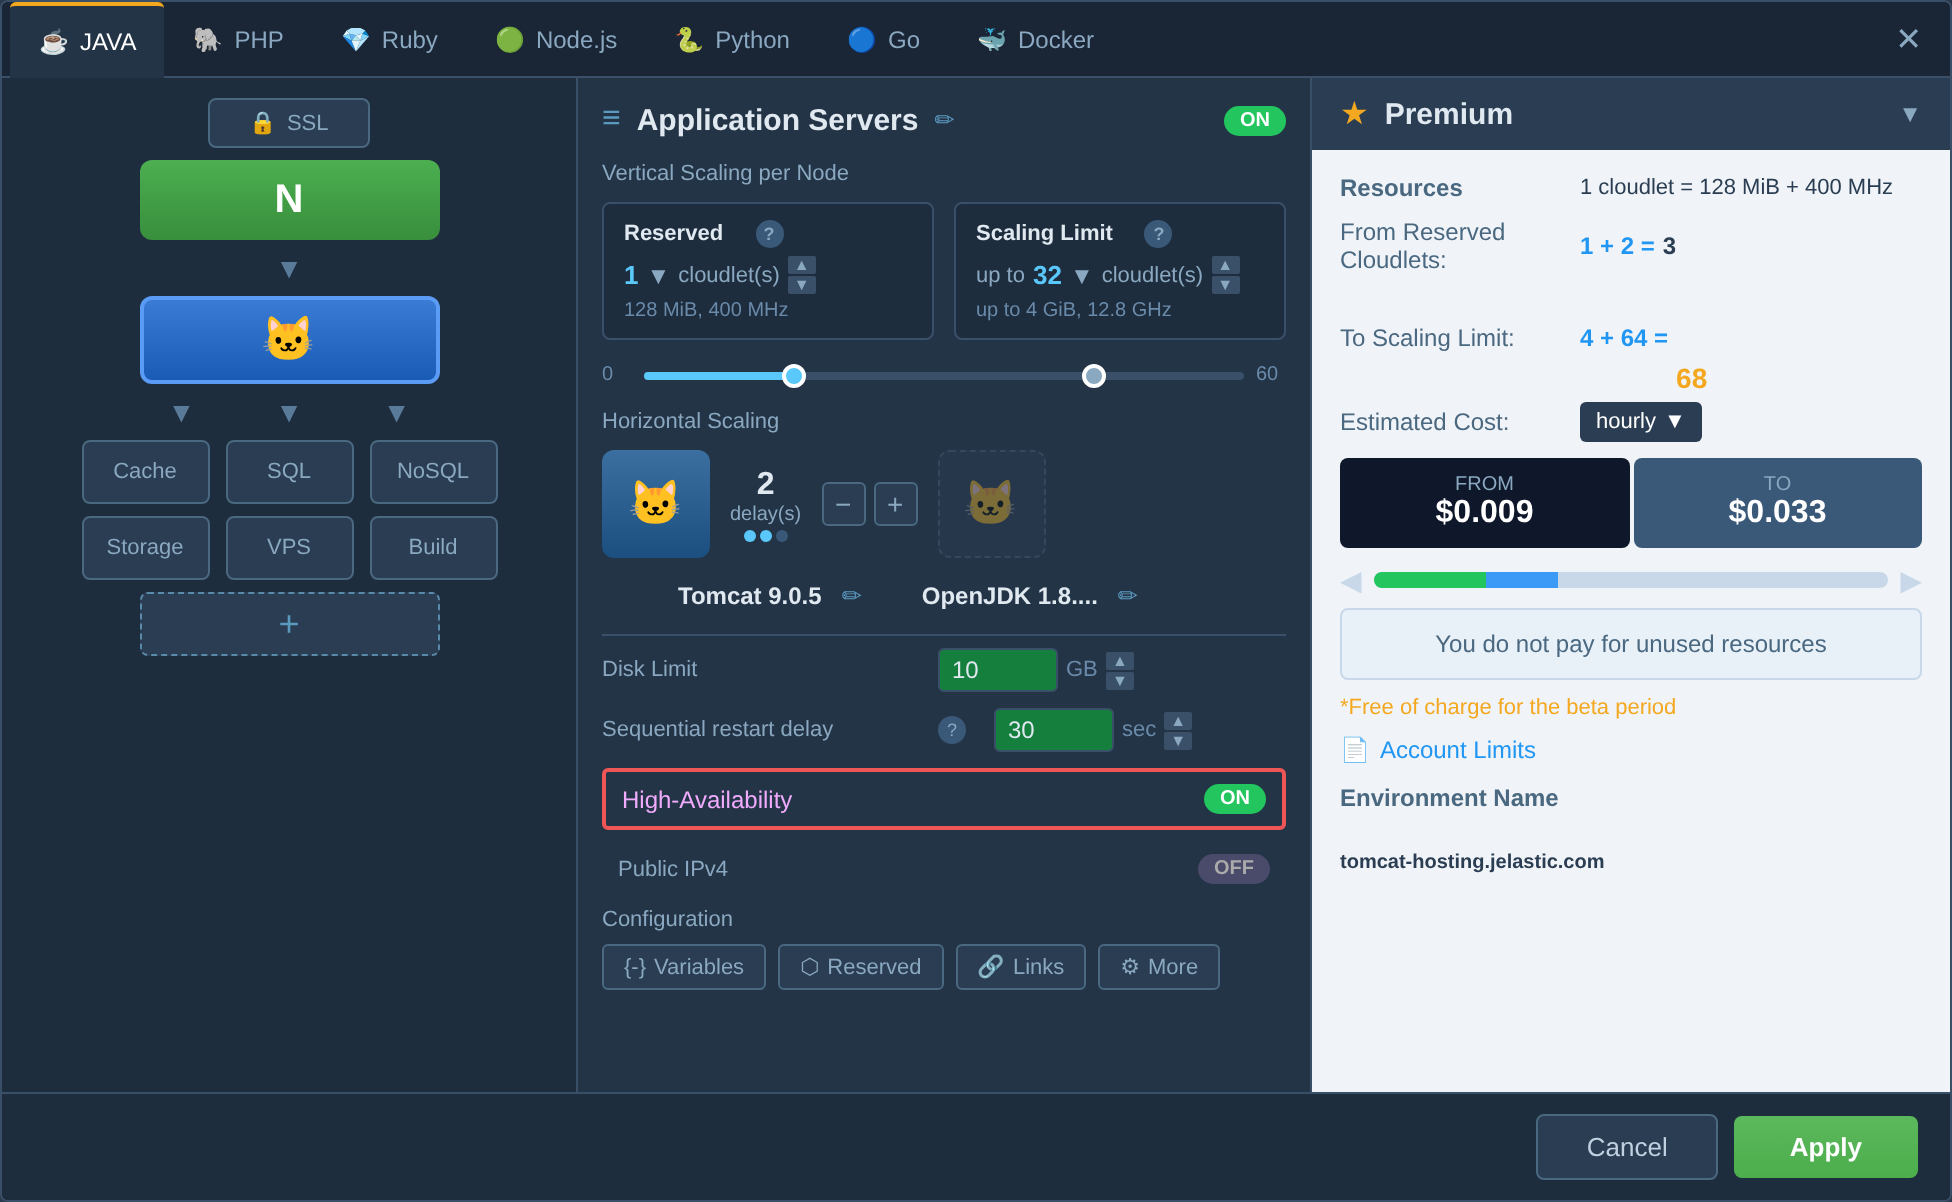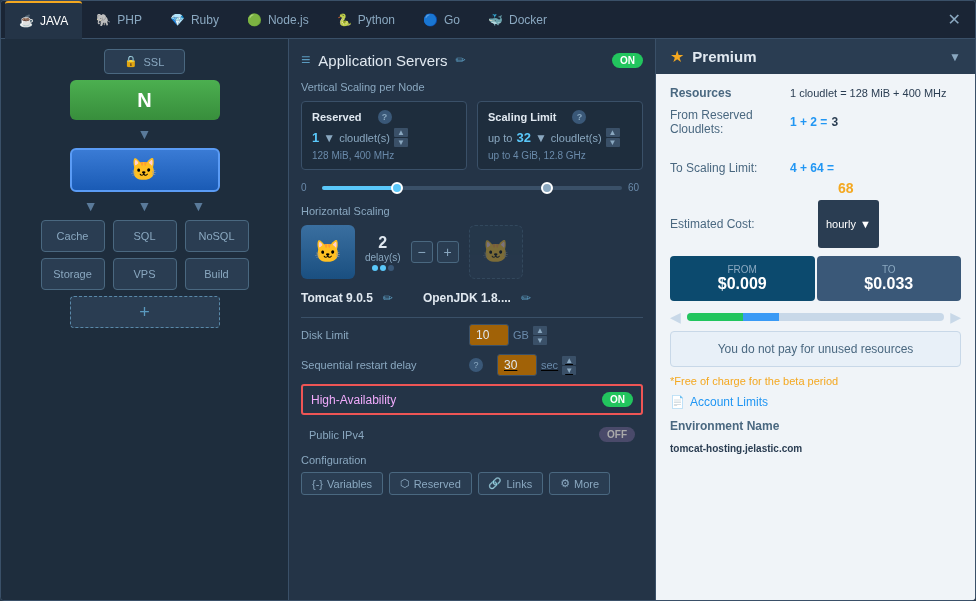--- a/index.html
+++ b/index.html
@@ -177,21 +177,21 @@
       gap: 8px;
       margin-bottom: 12px;
     }
     .section-header-icon {
       color: #5a9abf;
       font-size: 16px;
     }
     .section-title {
       color: #e0e8f0;
       font-size: 15px;
-      font-weight: normal;
+      font-weight: bold;
     }
     .on-badge {
       background: #22c55e;
       color: white;
       border-radius: 10px;
       padding: 2px 8px;
       font-size: 10px;
       font-weight: bold;
       margin-left: auto;
     }
@@ -408,20 +408,21 @@
     .tech-row {
       display: flex;
       align-items: center;
       gap: 10px;
       margin-bottom: 12px;
       color: #e0e8f0;
       font-size: 12px;
     }
     .tech-name {
       font-weight: bold;
+      margin-left: 38px;
     }
     .edit-icon {
       color: #5a9abf;
       cursor: pointer;
       font-size: 12px;
     }
 
     .form-row {
       display: flex;
       align-items: center;
@@ -432,27 +433,27 @@
       color: #8aa8c0;
       font-size: 11px;
       width: 160px;
     }
     .form-input-row {
       display: flex;
       align-items: center;
       gap: 4px;
     }
     .form-input {
-      background: #a16207;
+      background: #15803d;
       border: 1px solid #3a5068;
       border-radius: 3px;
       color: #e0e8f0;
       font-size: 12px;
       padding: 3px 6px;
-      width: 40px;
+      width: 60px;
     }
     .unit-label {
       color: #6a8aaa;
       font-size: 11px;
     }
 
     .ha-row {
       display: flex;
       align-items: center;
       margin-bottom: 8px;
@@ -607,37 +608,36 @@
     }
     .estimate-key {
       color: #4a6880;
       font-size: 12px;
       width: 120px;
     }
     .hourly-badge {
       background: #2a3d52;
       color: white;
       border-radius: 3px;
-      padding: 18px 8px;
+      padding: 4px 8px;
       font-size: 11px;
       cursor: pointer;
       display: flex;
       align-items: center;
       gap: 4px;
-      margin-left: 28px;
     }
 
     .price-boxes {
       display: flex;
       gap: 2px;
       margin-bottom: 8px;
     }
     .price-box {
       flex: 1;
-      background: #0c4a6e;
+      background: #0f172a;
       border-radius: 4px;
       padding: 8px;
       text-align: center;
     }
     .price-from-label {
       color: #8aa8c0;
       font-size: 10px;
       text-transform: uppercase;
     }
     .price-amount-from {
@@ -725,21 +725,21 @@
       margin-bottom: 10px;
     }
 
     .env-section {
       margin-top: 4px;
     }
     .env-key {
       color: #4a6880;
       font-size: 12px;
       font-weight: bold;
-      margin-bottom: 10px;
+      margin-bottom: 20px;
     }
     .env-val {
       color: #2a3d52;
       font-size: 10px;
       font-weight: bold;
     }
 
     
     .bottom-bar {
       display: flex;
@@ -961,21 +961,21 @@
           <div class="spinner">
             <button class="spin-btn">▲</button>
             <button class="spin-btn">▼</button>
           </div>
         </div>
       </div>
 
       <div class="form-row">
         <span class="form-label">Sequential restart delay</span>
         <span class="info-icon">?</span>
-        <div class="form-input-row" style="margin-left:6px;text-decoration:underline;">
+        <div class="form-input-row" style="margin-left:6px;">
           <input class="form-input" type="text" value="30" style="">
           <span class="unit-label">sec</span>
           <div class="spinner">
             <button class="spin-btn">▲</button>
             <button class="spin-btn">▼</button>
           </div>
         </div>
       </div>
 
       <div class="ha-row">
@@ -1075,13 +1075,17 @@
         </a>
 
         <div class="env-section">
           <div class="env-key">Environment Name</div>
           <div class="env-val">tomcat-hosting.jelastic.com</div>
         </div>
       </div>
     </div>
   </div>
 
+  <div class="bottom-bar">
+    <button class="cancel-btn">Cancel</button>
+    <button class="apply-btn">Apply</button>
+  </div>
 </div>
 
 </body></html>

